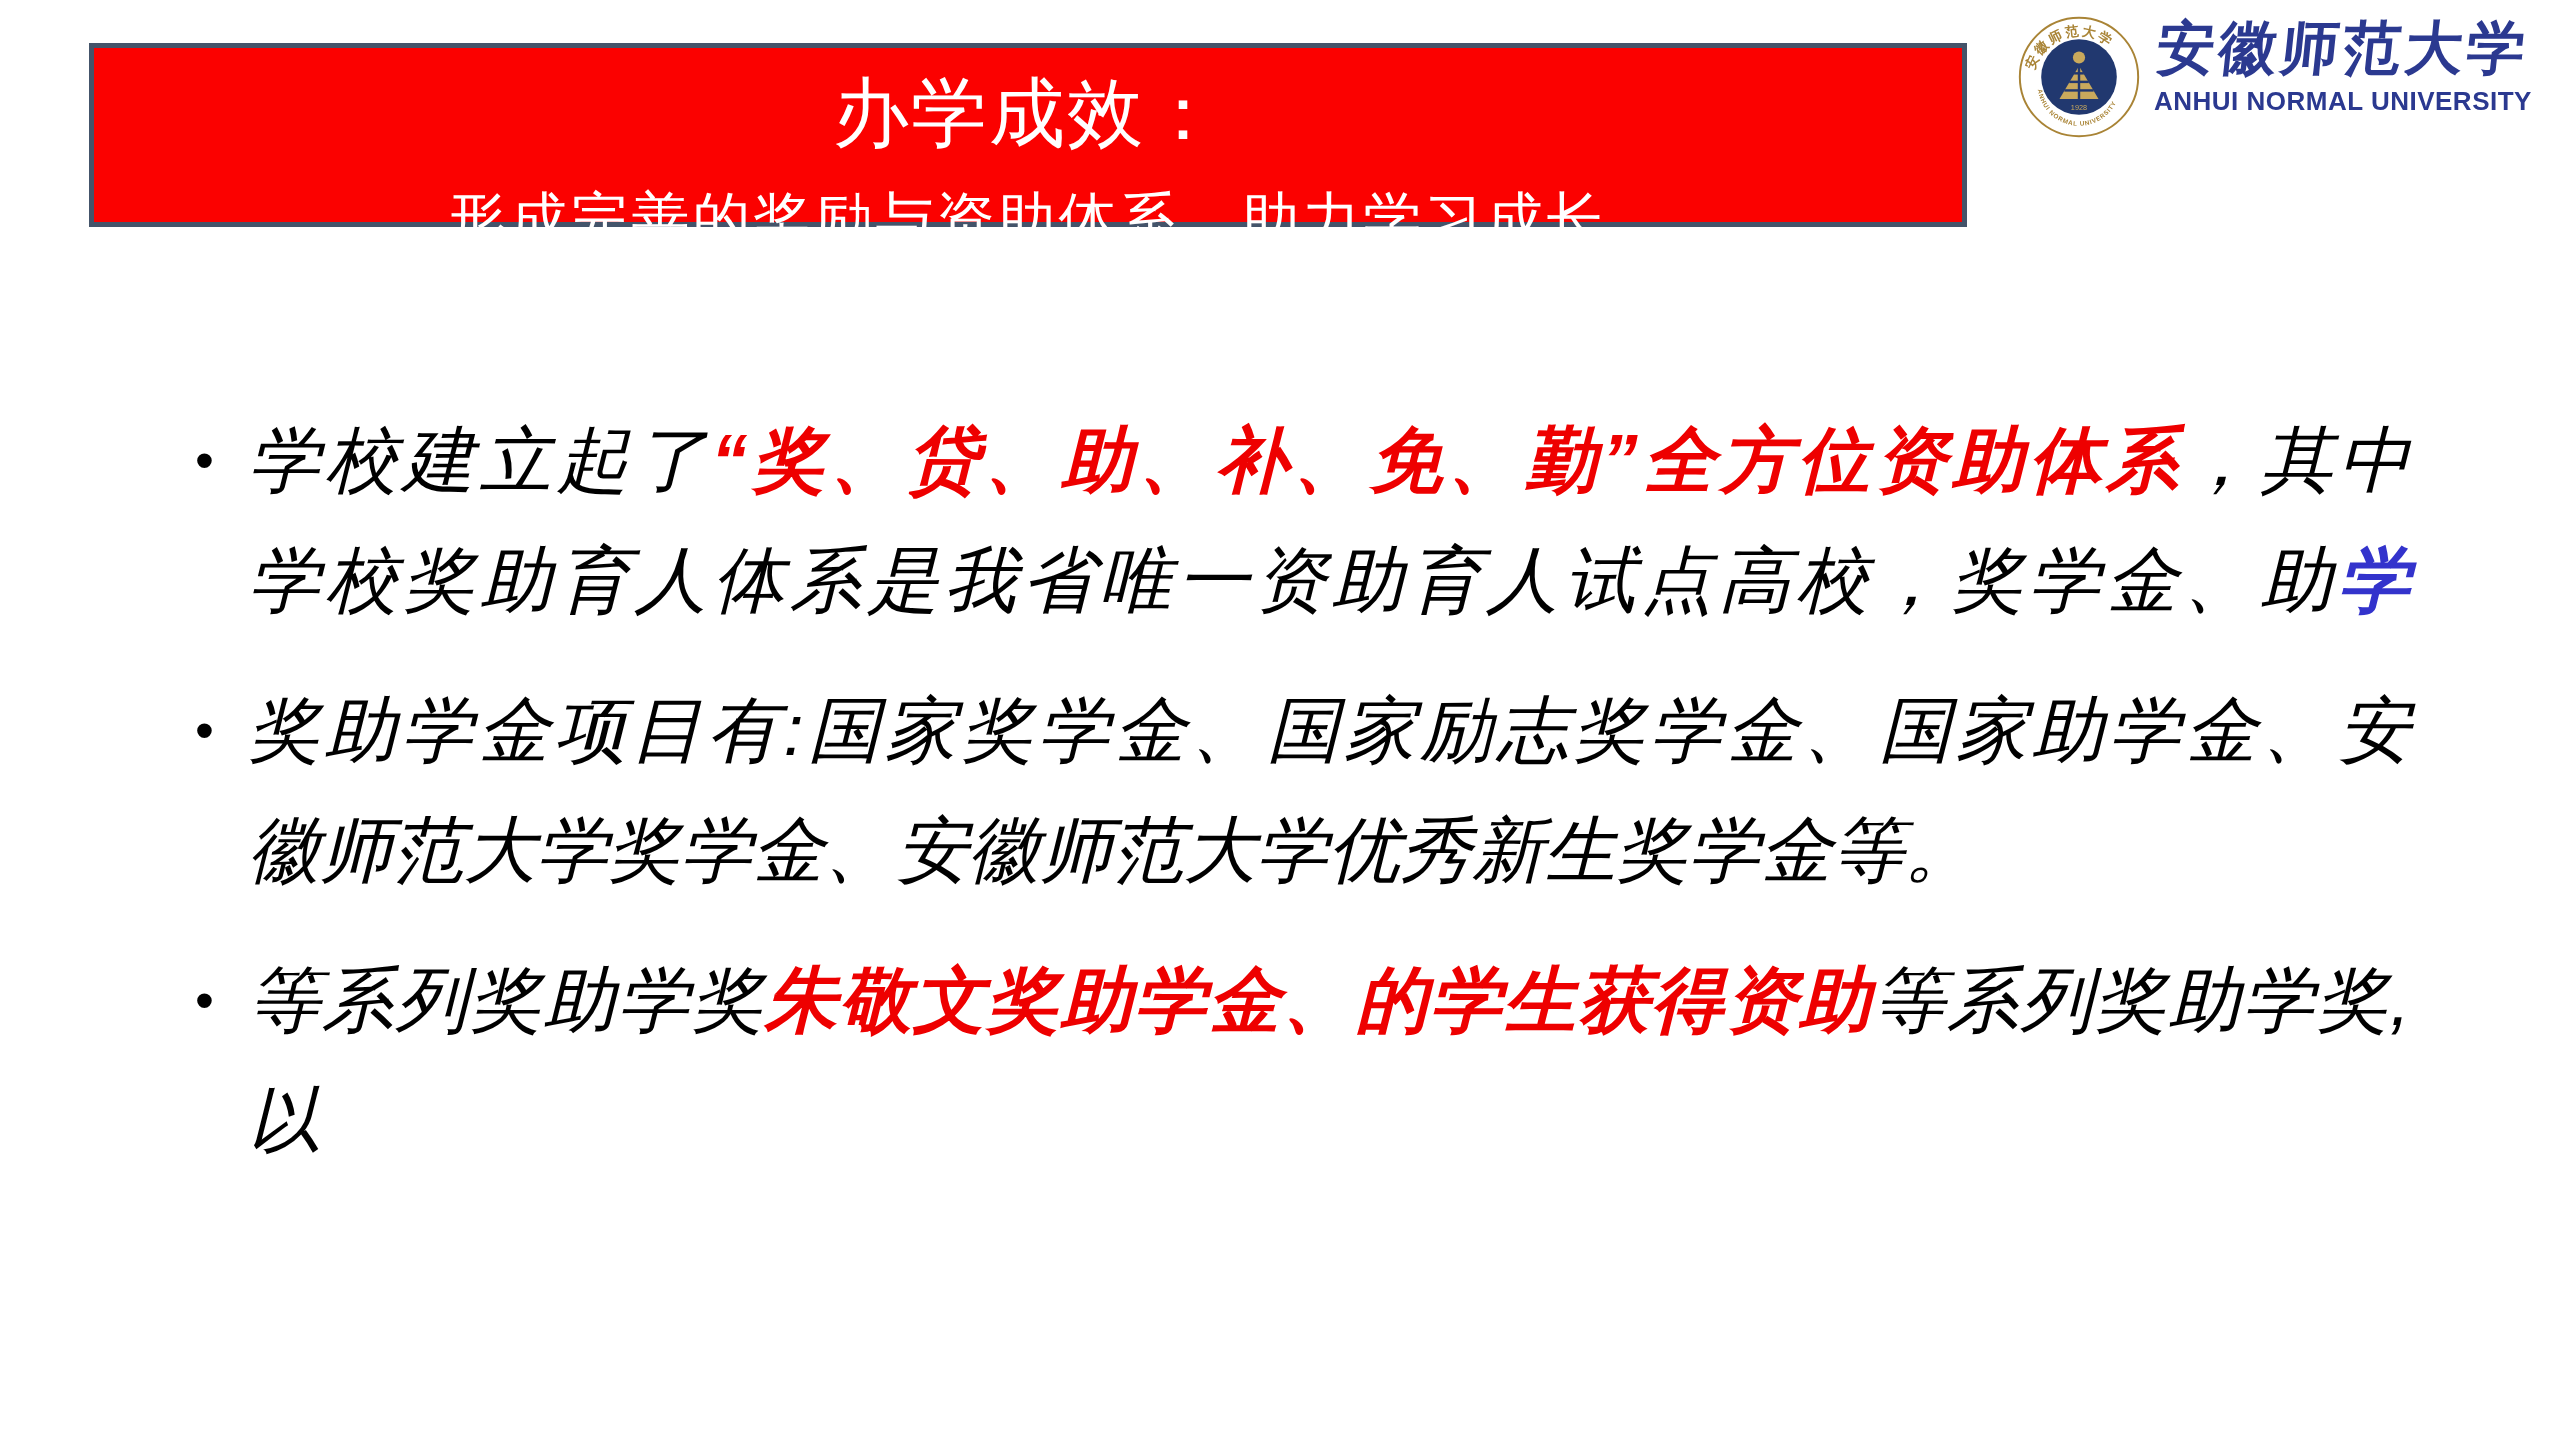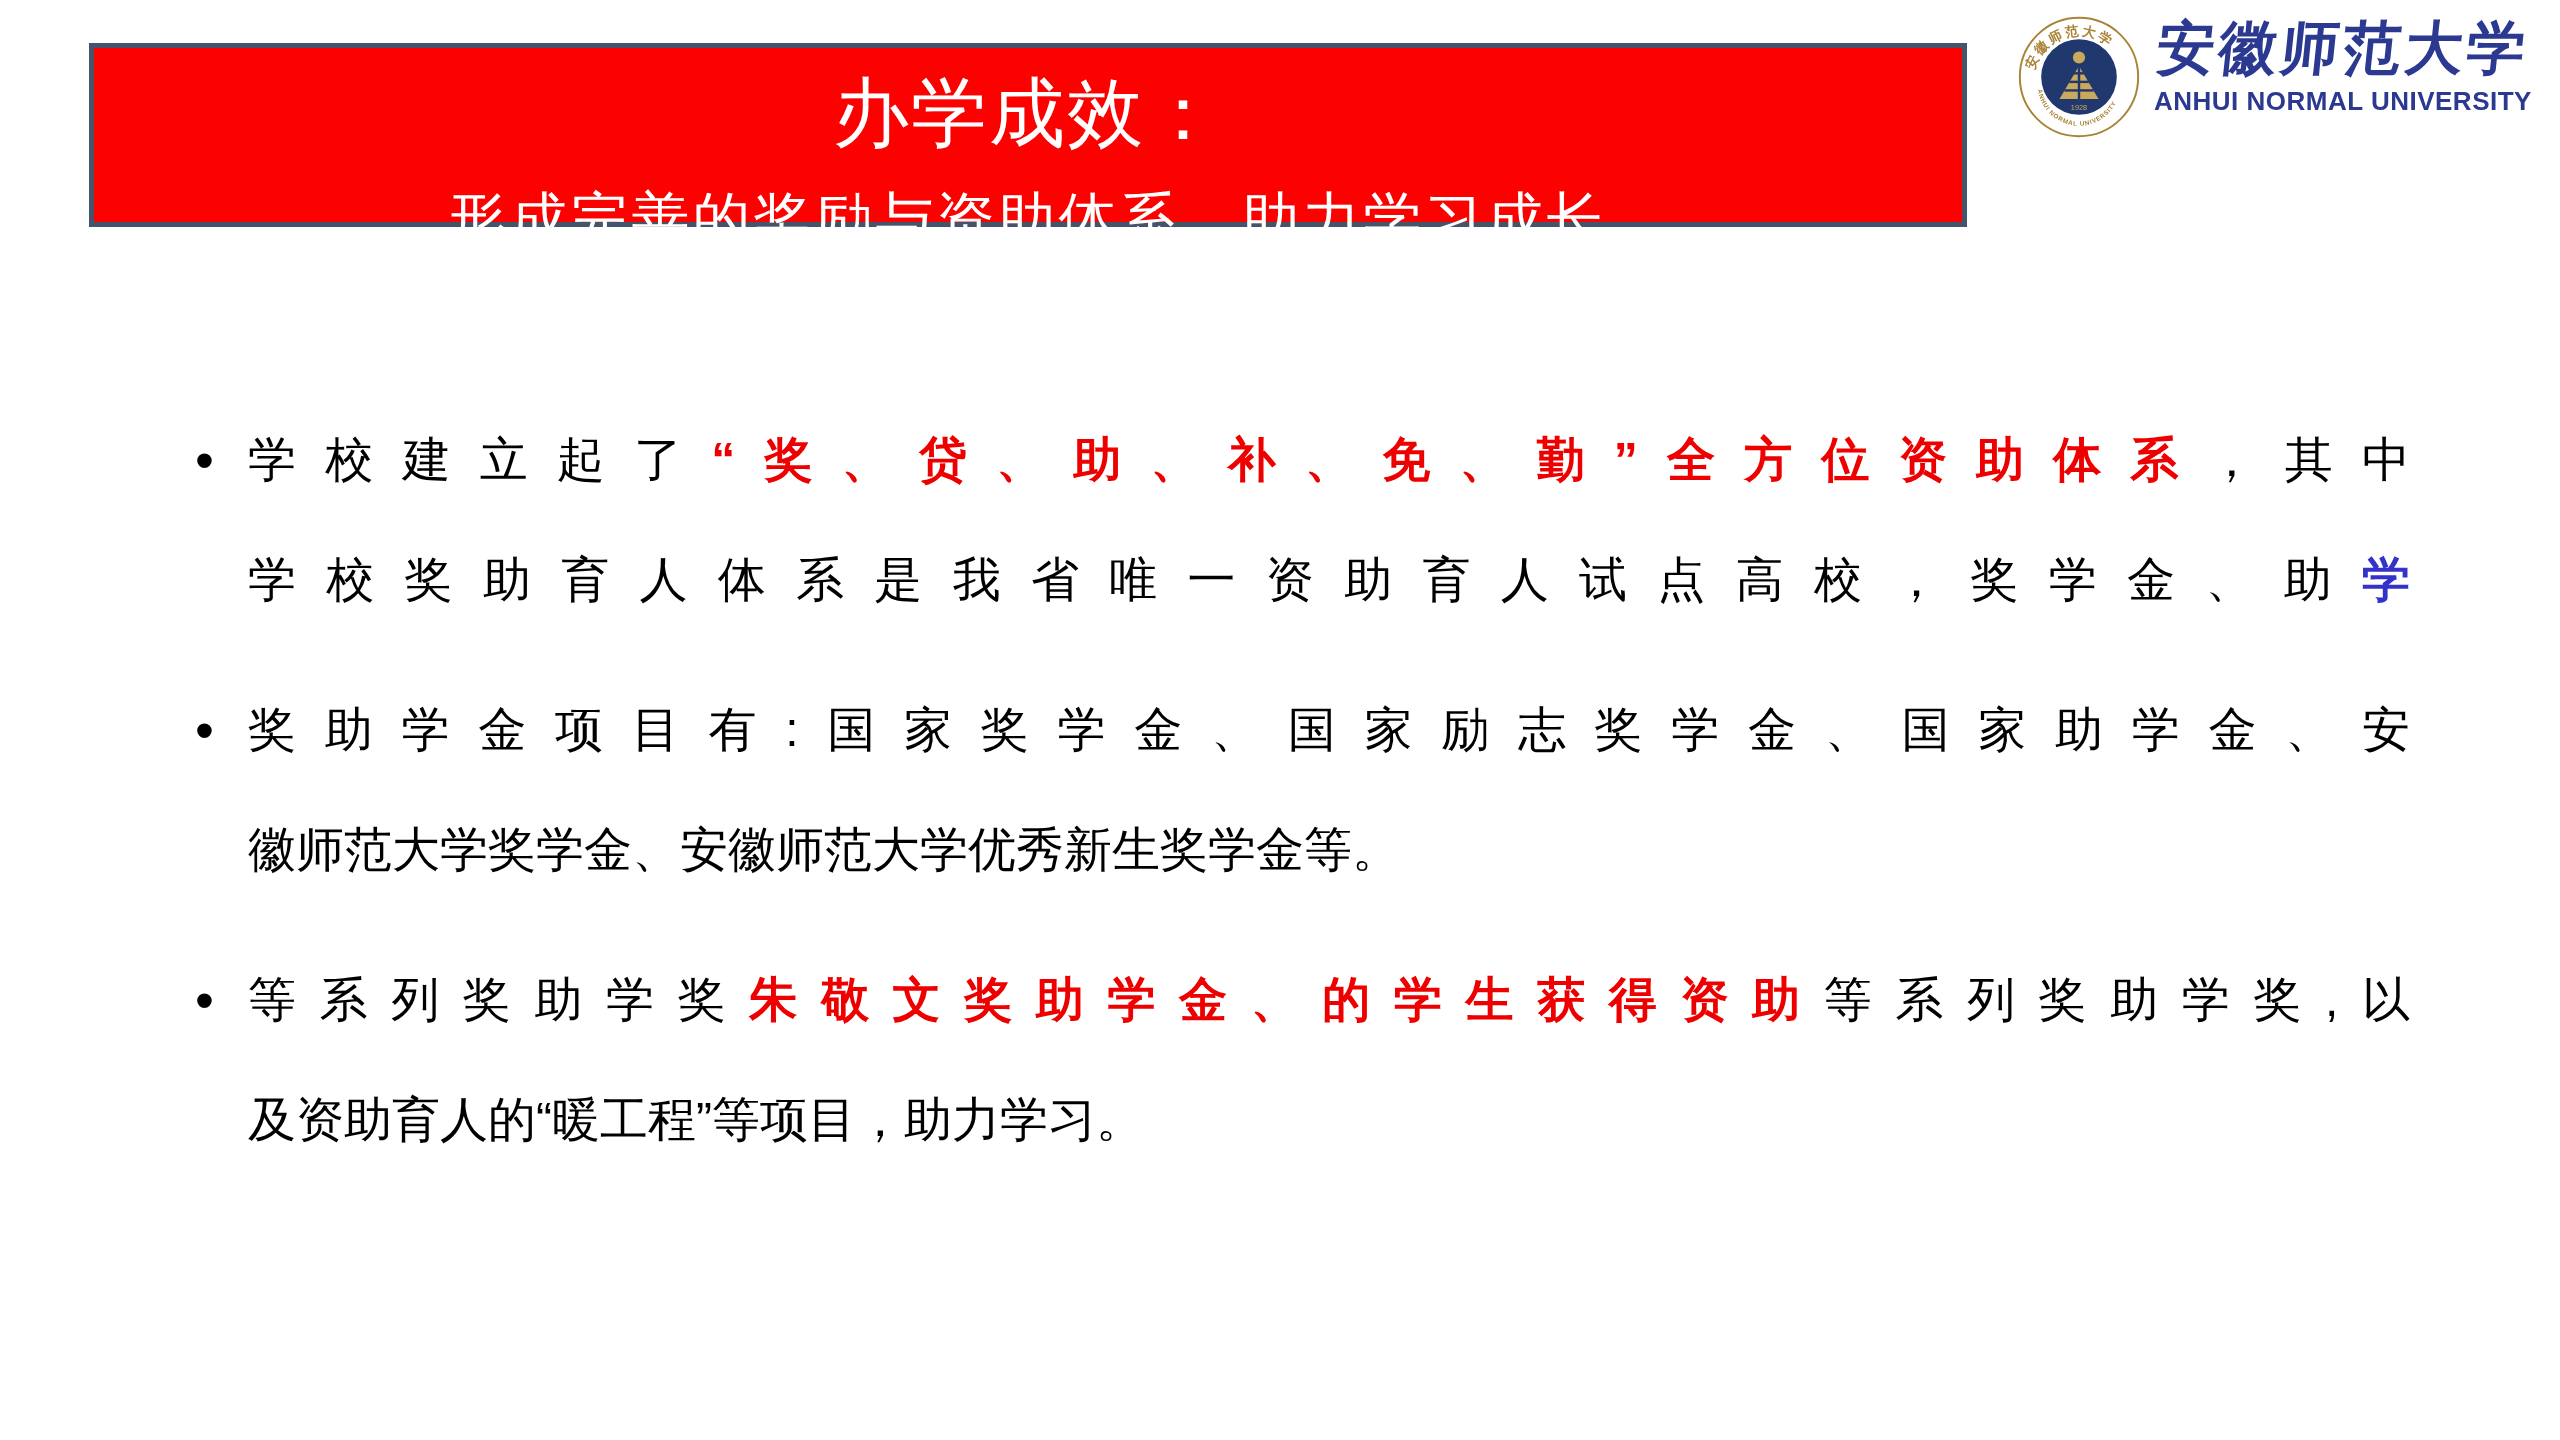--- a/index.html
+++ b/index.html
@@ -23,21 +23,21 @@
   .logo-cn { color:#2b3990; font-size:58px; font-weight:bold; letter-spacing:4px;
              font-family:"Liberation Serif", serif; transform:skewX(-6deg);
              line-height:74px; white-space:nowrap; }
   .logo-en { color:#2b3990; font-size:26px; font-weight:bold; letter-spacing:0.5px;
              line-height:30px; white-space:nowrap; }
 
   
   .content { position:absolute; left:195px; top:400px; width:2215px; color:#000000; }
   .bullet { position:relative; padding-left:53px; margin-bottom:30px; }
   .dot { position:absolute; left:0; top:0; font-size:54px; line-height:120px; }
-  .line { font-size:48px; line-height:120px; text-align:justify; }
+  .line { font-size:72px; line-height:120px; text-align:justify;font-style:italic; }
   .line.fill { text-align-last:justify; }
   .seg-red  { color:#ee0000; font-weight:bold; }
   .seg-blue { color:#3333cc; font-weight:bold; }
 </style>
 </head>
 <body>
 
 <div class="banner">
   <div class="line1">办学成效：</div>
   <div class="line2">形成完善的奖励与资助体系，助力学习成长</div>
@@ -91,18 +91,15 @@
     <div class="line">
       <span>徽师范大学奖学金、安徽师范大学优秀新生奖学金等。</span>
     </div>
   </div>
 
   <div class="bullet">
     <span class="dot">•</span>
     <div class="line fill">
       <span>等系列奖助学奖</span><span class="seg-red">朱敬文奖助学金、的学生获得资助</span><span>等系列奖助学奖,以</span>
     </div>
-    <div class="line">
-      <span>及资助育人的“暖工程”等项目，助力学习。</span>
-    </div>
   </div>
 
 </div>
 
 </body></html>

